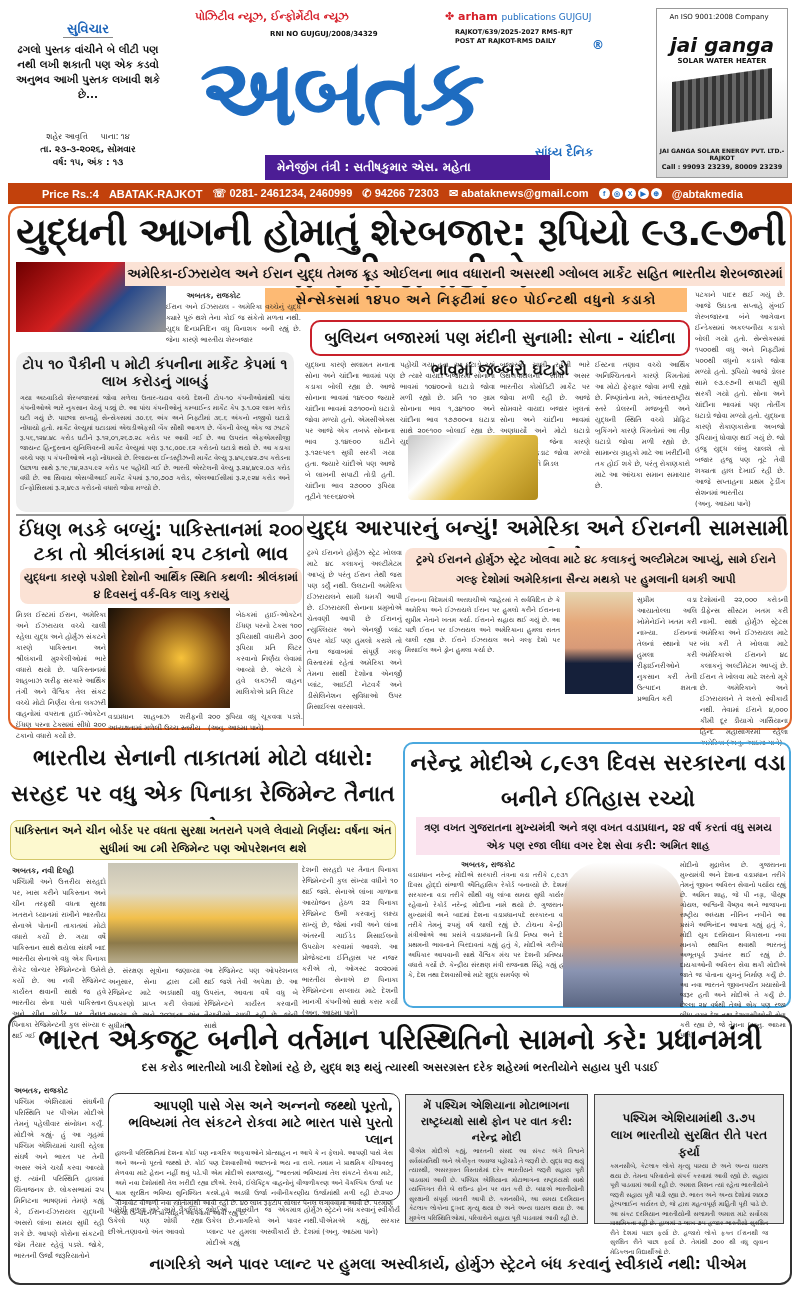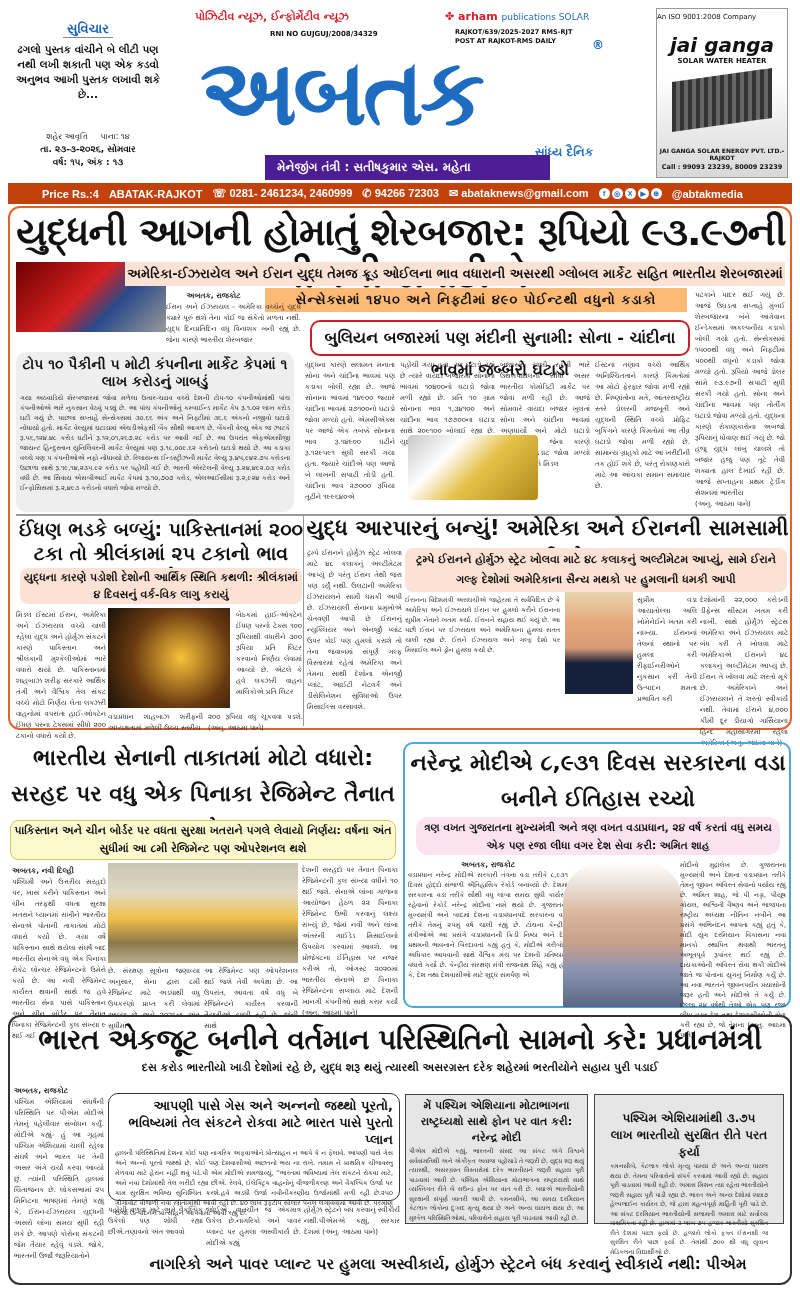--- a/index.html
+++ b/index.html
@@ -41,21 +41,21 @@
 .oil-sub{left:20px;top:568px;width:282px;height:36px;background:#fbe2d5;border-radius:8px;font-size:11px;font-weight:bold;text-align:center;line-height:17px;padding-top:1px}
 .oil-img{left:108px;top:608px;width:122px;height:100px;background:radial-gradient(circle at 60% 50%,#f7c23a,#6a3a10 55%,#1a1208)}
 .war-hl{left:305px;top:513px;width:485px;font-size:21px;line-height:30px}
 .war-sub{left:405px;top:548px;width:382px;height:44px;background:#fbe2d5;border-radius:8px;font-size:11px;font-weight:bold;text-align:center;line-height:20px;padding-top:2px}
 .trump{left:565px;top:592px;width:68px;height:102px;background:linear-gradient(180deg,#e6d5b0 0,#e6a87a 30%,#d89a78 55%,#15203a 70%,#15203a 100%)}
 .army-hl{left:8px;top:740px;width:390px;font-size:22px;line-height:36px}
 .army-sub{left:10px;top:820px;width:386px;height:40px;background:#fdf9cf;border:1px solid #d4c86a;border-radius:8px;font-size:11px;font-weight:bold;text-align:center;line-height:18px;padding-top:1px}
 .army-img{left:108px;top:863px;width:190px;height:100px;background:linear-gradient(180deg,#c9c5b6 0,#e0d9c3 30%,#f2c04c 55%,#8d7a4a 80%,#b8ad8d 100%)}
 .modi-box{left:403px;top:742px;width:388px;height:266px;border:2px solid #4aa8de;border-radius:10px}
 .modi-hl{left:410px;top:745px;width:376px;font-size:22px;line-height:36px}
-.modi-sub{left:416px;top:817px;width:364px;height:38px;background:#fae3ee;border-radius:12px;font-size:10.5px;font-weight:bold;text-align:center;line-height:18px;padding-top:1px}
+.modi-sub{left:416px;top:817px;width:364px;height:38px;background:#fae3ee;border-radius:0;font-size:10.5px;font-weight:bold;text-align:center;line-height:18px;padding-top:1px}
 .modi-img{left:563px;top:862px;width:120px;height:145px;background:linear-gradient(180deg,#fff 0,#ebe3dc 15%,#d9b8a0 35%,#c9a08a 55%,#8a94b2 75%,#5a6682 100%);border-radius:40px 40px 0 0}
 .box3{left:8px;top:1015px;width:784px;height:270px;border:2px solid #333;border-radius:12px}
 .pm-hl{left:14px;top:1020px;width:772px;font-size:28px;line-height:40px;letter-spacing:-0.5px}
 .pm-sub{left:14px;top:1061px;width:772px;font-size:11px;font-weight:bold;text-align:center}
 .gas-box{left:108px;top:1093px;width:292px;height:108px;border:1.5px solid #333;border-radius:10px;padding:3px 6px}
 .gas-box .h{font-size:13px;font-weight:bold;text-align:right;line-height:17px}
 .grayc{background:#e6e6e6;border:1px solid #444}
 .west-box{left:405px;top:1094px;width:183px;height:130px;padding:3px}
 .west-box .h{font-size:11px;font-weight:bold;text-align:center;line-height:16px}
 .lakh-box{left:594px;top:1094px;width:190px;height:130px;padding:15px}
@@ -72,31 +72,31 @@
     <span>શહેર આવૃત્તિ</span>&nbsp;&nbsp;&nbsp;&nbsp;
     <span>પાના: ૧૪</span><br>
     <span style="font-weight:bold;font-size:9px">તા. ૨૩-૩-૨૦૨૬, સોમવાર</span><br>
     <span style="font-weight:bold;font-size:9px">વર્ષ: ૧૫, અંક : ૧૩</span>
   </div>
 </div>
 
 <div class="abs tagline">પોઝિટીવ ન્યૂઝ, ઈન્ફોર્મેટીવ ન્યૂઝ</div>
 <div class="abs rni">RNI NO GUJGUJ/2008/34329</div>
 <div class="abs logo">અબતક</div>
-<div class="abs arham">✤ <span>arham</span> <span class="pub">publications SOLAR</span></div>
+<div class="abs arham">✤ <span>arham</span> <span class="pub">publications GUJGUJ</span></div>
 <div class="abs reg">
   <div>RAJKOT/639/2025-2027 RMS-RJT</div>
   <div>POST AT RAJKOT-RMS DAILY</div>
 </div>
 <div class="abs regmark">®</div>
 <div class="abs sandhya">સાંધ્ય દૈનિક</div>
 <div class="abs editor">મેનેજીંગ તંત્રી : સતીષકુમાર એસ. મહેતા</div>
 
 <div class="abs ad">
-  <div style="text-align:left;padding-right:6px;margin-top:4px">An ISO 9001:2008 Company</div>
+  <div style="text-align:center;padding-right:6px;margin-top:4px">An ISO 9001:2008 Company</div>
   <div class="brand">jai ganga</div>
   <div style="font-weight:bold">SOLAR WATER HEATER</div>
   <div class="panel"></div>
   <div style="margin-top:22px;font-weight:bold;font-size:6px">JAI GANGA SOLAR ENERGY PVT. LTD.-RAJKOT</div>
   <div style="font-weight:bold;font-size:6.5px;margin-top:2px">Call : 99093 23239, 80009 23239</div>
 </div>
 
 <div class="abs infobar">
   <span>Price Rs.:4</span>
   <span>ABATAK-RAJKOT</span>

